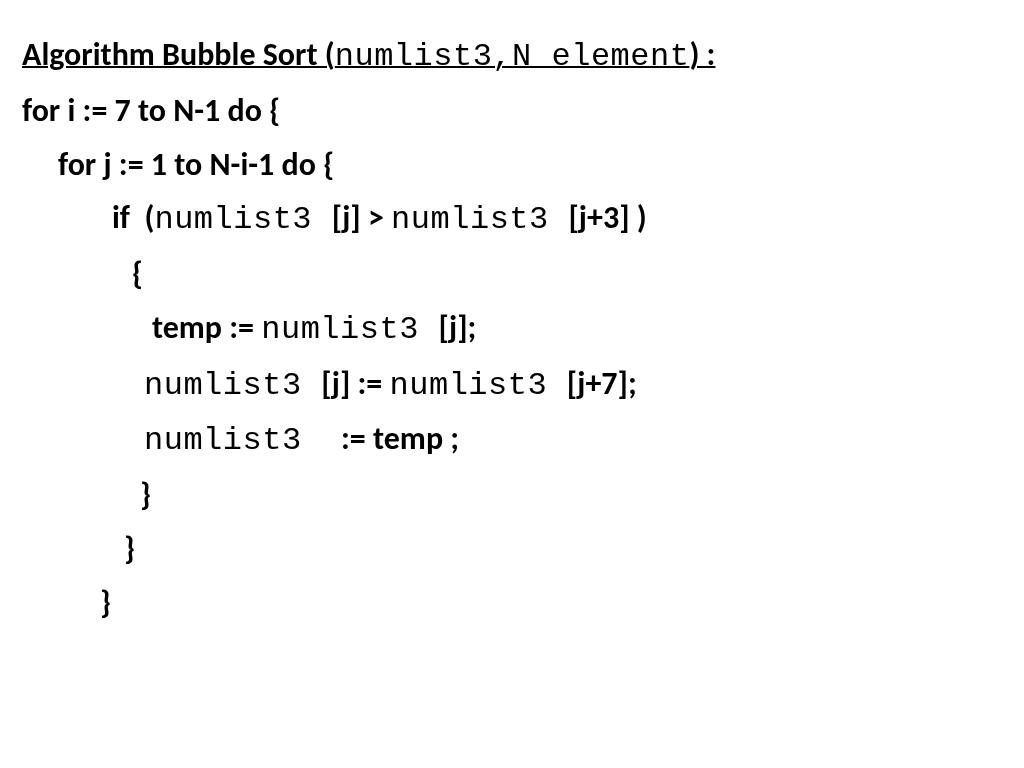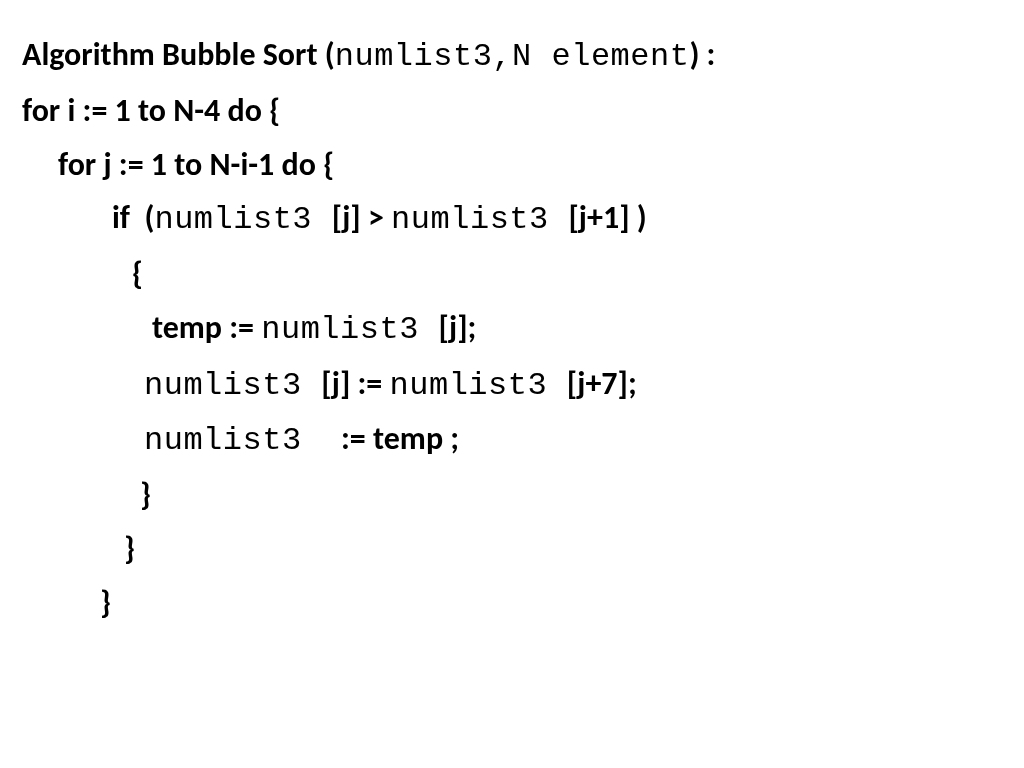--- a/index.html
+++ b/index.html
@@ -13,42 +13,42 @@
     width: 1024px;
     height: 768px;
     box-sizing: border-box;
   }
   .bold { font-weight: 700; }
   .mono {
     font-family: "Courier New", Courier, monospace;
     font-weight: 400;
     letter-spacing: 0.5px;
   }
-  .uline { text-decoration-thickness: 2px; }
+  .uline { text-decoration: underline; text-decoration-thickness: 2px; }
   .line { white-space: pre; }
   .ind1 { padding-left: 0px; }
   .ind2 { padding-left: 36px; }
   .ind3 { padding-left: 90px; }
   .ind4 { padding-left: 110px; }
   .ind5 { padding-left: 130px; }
   .ind6 { padding-left: 122px; }
   .ind7 { padding-left: 118px; }
   .ind8 { padding-left: 102px; }
   .ind9 { padding-left: 78px; }
 </style>
 </head>
 <body>
 
 <div class="line ind1"><span class="bold uline">Algorithm Bubble Sort (</span><span class="mono uline">numlist3,N element</span><span class="bold uline">) :</span></div>
 
-<div class="line ind1 bold">for i := 1 to N-4 do {</div>
+<div class="line ind1 bold">for i := 7 to N-1 do {</div>
 
 <div class="line ind2 bold">for j := 1 to N-i-1 do {</div>
 
-<div class="line ind3"><span class="bold">if  (</span><span class="mono">numlist3 </span><span class="bold">[j] &gt; </span><span class="mono">numlist3 </span><span class="bold">[j+1] )</span></div>
+<div class="line ind3"><span class="bold">if  (</span><span class="mono">numlist3 </span><span class="bold">[j] &gt; </span><span class="mono">numlist3 </span><span class="bold">[j+3] )</span></div>
 
 <div class="line ind4 bold">{</div>
 
 <div class="line ind5"><span class="bold">temp := </span><span class="mono">numlist3 </span><span class="bold">[j];</span></div>
 
 <div class="line ind6"><span class="mono">numlist3 </span><span class="bold">[j] := </span><span class="mono">numlist3 </span><span class="bold">[j+7];</span></div>
 
 <div class="line ind6"><span class="mono">numlist3  </span><span class="bold">:= temp ;</span></div>
 
 <div class="line ind7 bold">}</div>

